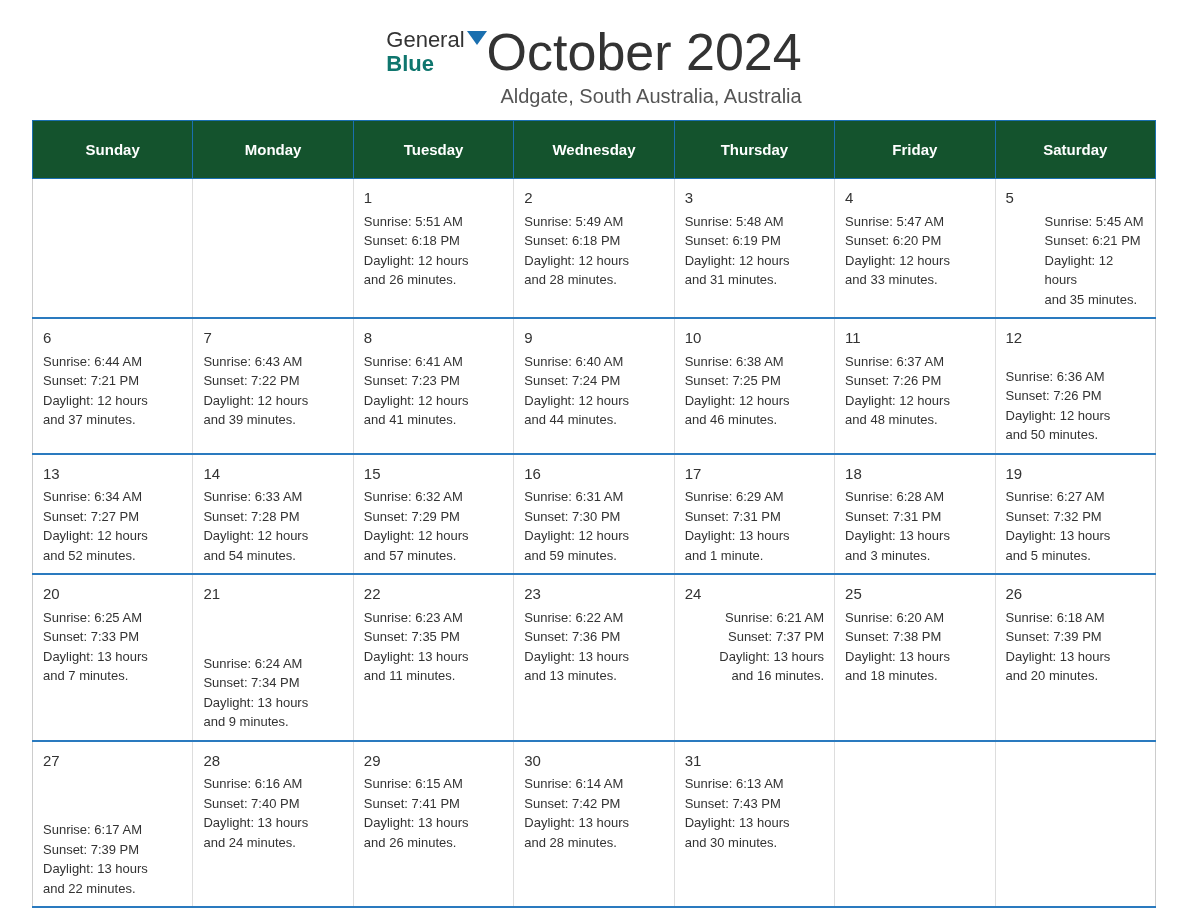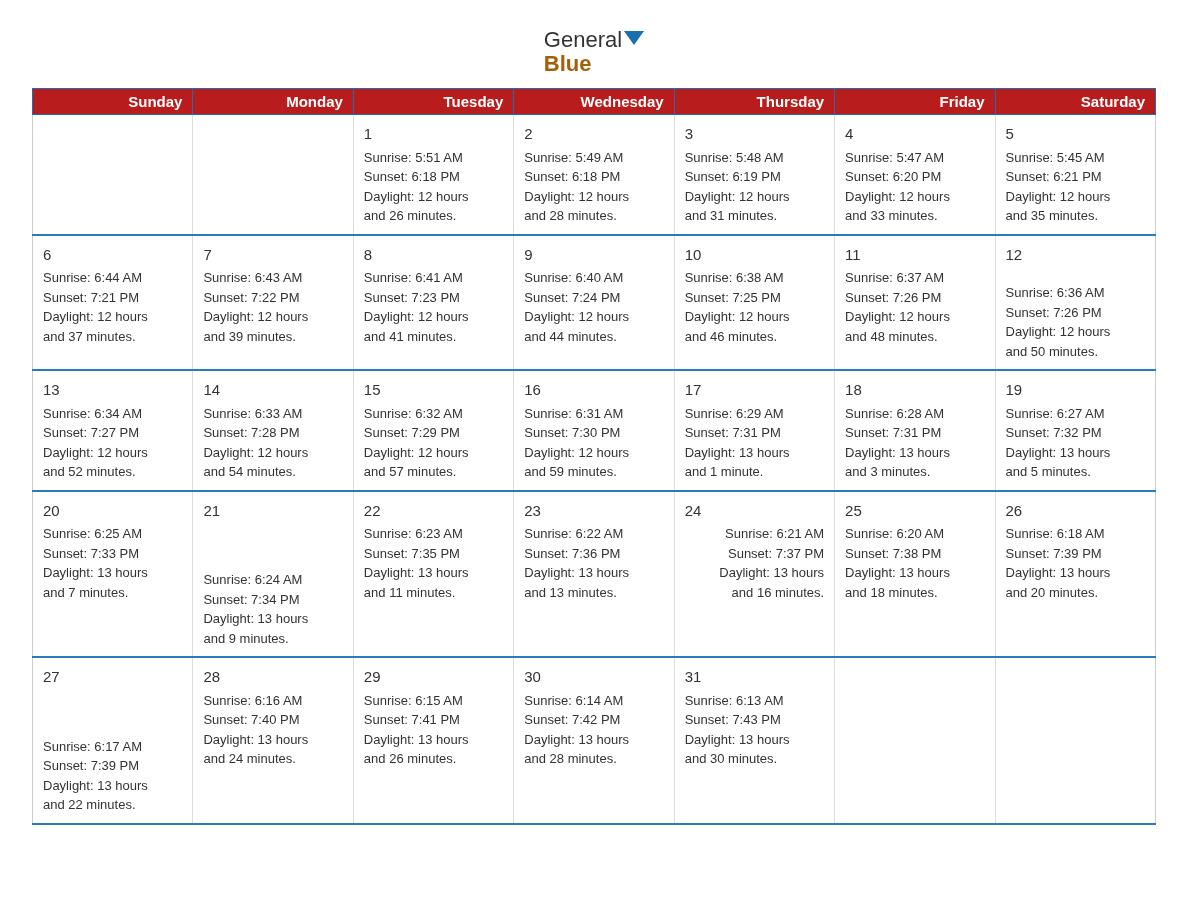--- a/index.html
+++ b/index.html
@@ -25,21 +25,21 @@
     }
     .logo-text-general {
       font-size: 22px;
       font-weight: normal;
       color: #333;
       line-height: 1.1;
     }
     .logo-text-blue {
       font-size: 22px;
       font-weight: bold;
-      color: #a16207;
+      color: #0f766e;
       line-height: 1.1;
     }
     .logo-triangle {
       display: inline-block;
       width: 0;
       height: 0;
       border-left: 10px solid transparent;
       border-right: 10px solid transparent;
       border-top: 14px solid #1a6faf;
       margin-left: 2px;
@@ -61,26 +61,26 @@
       color: #555;
       margin-top: 4px;
     }
     .calendar-table {
       width: 100%;
       border-collapse: collapse;
       margin-top: 12px;
       table-layout: fixed;
     }
     .calendar-table thead tr th {
-      background-color: #b91c1c;
+      background-color: #14532d;
       color: #fff;
       font-size: 15px;
       font-weight: bold;
-      padding: 4px 10px;
-      text-align: right;
+      padding: 20px 10px;
+      text-align: center;
       border: 1px solid #1a6faf;
     }
     .calendar-table tbody tr {
       border-bottom: 2px solid #2a7abf;
     }
     .calendar-table tbody tr td {
       vertical-align: top;
       padding: 8px 10px;
       font-size: 13px;
       border-left: 1px solid #ddd;
@@ -117,20 +117,24 @@
 </head>
 <body>
 
 <div class="header-row">
   <div class="logo">
     <div class="logo-line">
       <span class="logo-text-general">General</span>
       <span class="logo-triangle"></span>
     </div>
     <span class="logo-text-blue">Blue</span>
+  </div>
+  <div class="title-block">
+    <div class="month-title">October 2024</div>
+    <div class="location-subtitle">Aldgate, South Australia, Australia</div>
   </div>
 </div>
 
 <table class="calendar-table">
   <thead>
     <tr>
       <th>Sunday</th>
       <th>Monday</th>
       <th>Tuesday</th>
       <th>Wednesday</th>
@@ -166,21 +170,21 @@
         </td>
         <td>
           <span class="day-number">4</span>
           <div class="day-detail" style="white-space: pre-line;">Sunrise: 5:47 AM
 Sunset: 6:20 PM
 Daylight: 12 hours
 and 33 minutes.</div>
         </td>
         <td>
           <span class="day-number">5</span>
-          <div class="day-detail" style="white-space: pre-line;">Sunrise: 5:45 AM
+          <div class="day-detail" style="white-space: pre-line; margin-left: 39px;">Sunrise: 5:45 AM
 Sunset: 6:21 PM
 Daylight: 12 hours
 and 35 minutes.</div>
         </td>
       </tr>
       <tr>
         <td>
           <span class="day-number">6</span>
           <div class="day-detail" style="white-space: pre-line;">Sunrise: 6:44 AM
 Sunset: 7:21 PM

